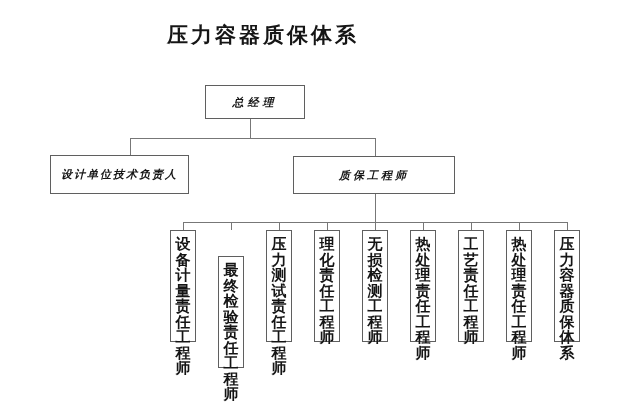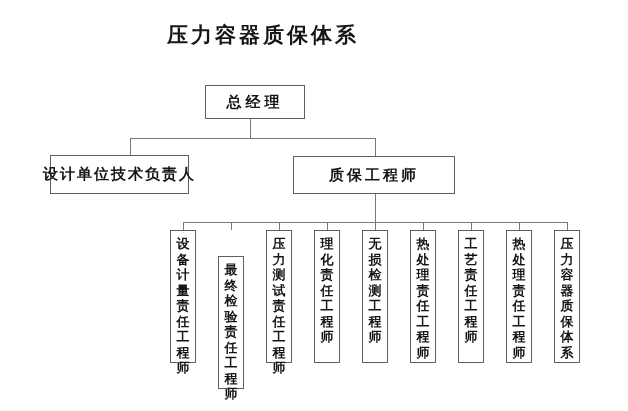--- a/index.html
+++ b/index.html
@@ -28,36 +28,37 @@
   }
   .node {
     position: absolute;
     box-sizing: border-box;
     border: 1px solid #5f5f5f;
     background: #ffffff;
     display: flex;
     align-items: center;
     justify-content: center;
     font-weight: bold;
-    font-size: 15px;
+    font-size: 11px;
     white-space: nowrap;
+    font-style: italic;
   }
   .root   { left: 205px; top: 85px;  width: 100px; height: 34px; letter-spacing: 4px; }
   .design { left: 50px;  top: 155px; width: 139px; height: 39px; letter-spacing: 2px; }
   .qa     { left: 293px; top: 156px; width: 162px; height: 38px; letter-spacing: 3px; }
   .vbox {
     position: absolute;
     top: 230px;
     width: 26px;
-    height: 133px;
+    height: 112px;
     box-sizing: border-box;
     border: 1px solid #5f5f5f;
     background: #ffffff;
     font-weight: bold;
-    font-size: 13px;
+    font-size: 15px;
     line-height: 15.5px;
     text-align: center;
     padding-top: 5px;
     word-break: break-all;
   }
   .e1 { left: 170px; } .e2 { left: 218px; margin-top: 26px; } .e3 { left: 266px; }
   .e4 { left: 314px; } .e5 { left: 362px; } .e6 { left: 410px; }
   .e7 { left: 458px; } .e8 { left: 506px; } .e9 { left: 554px; }
   .line {
     position: absolute;

